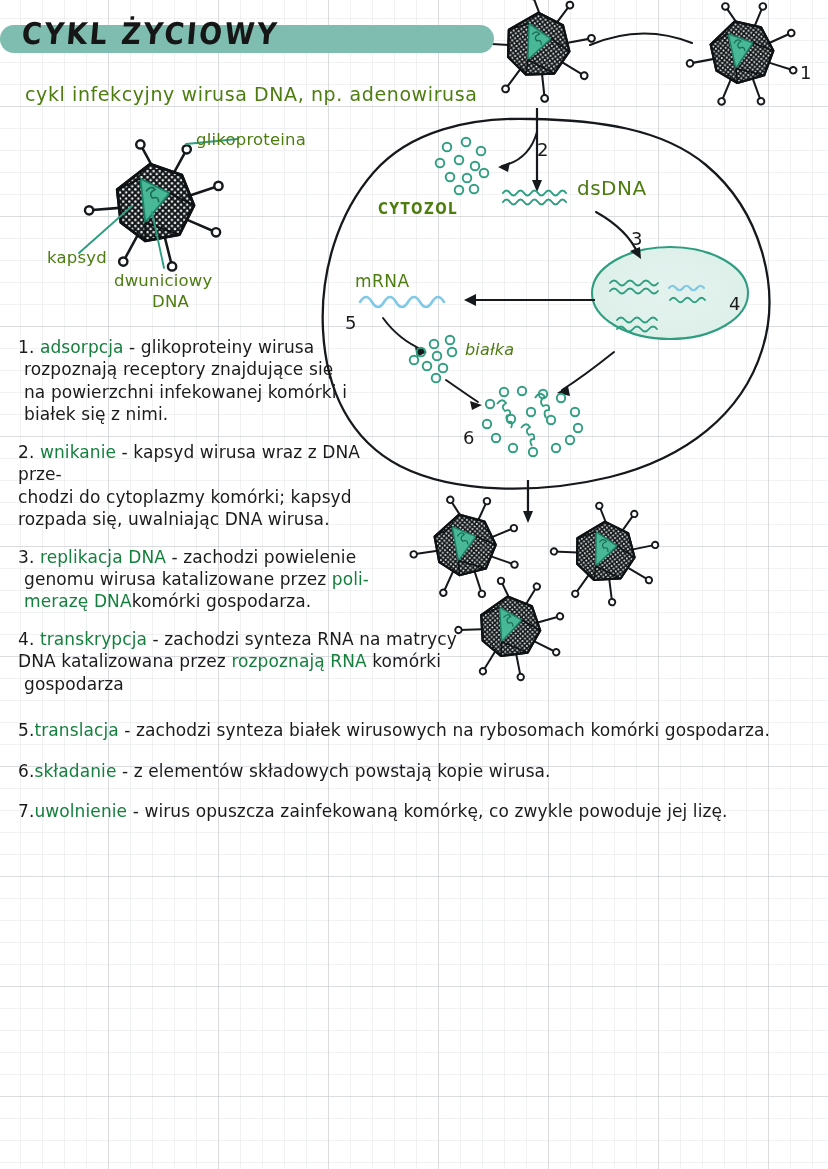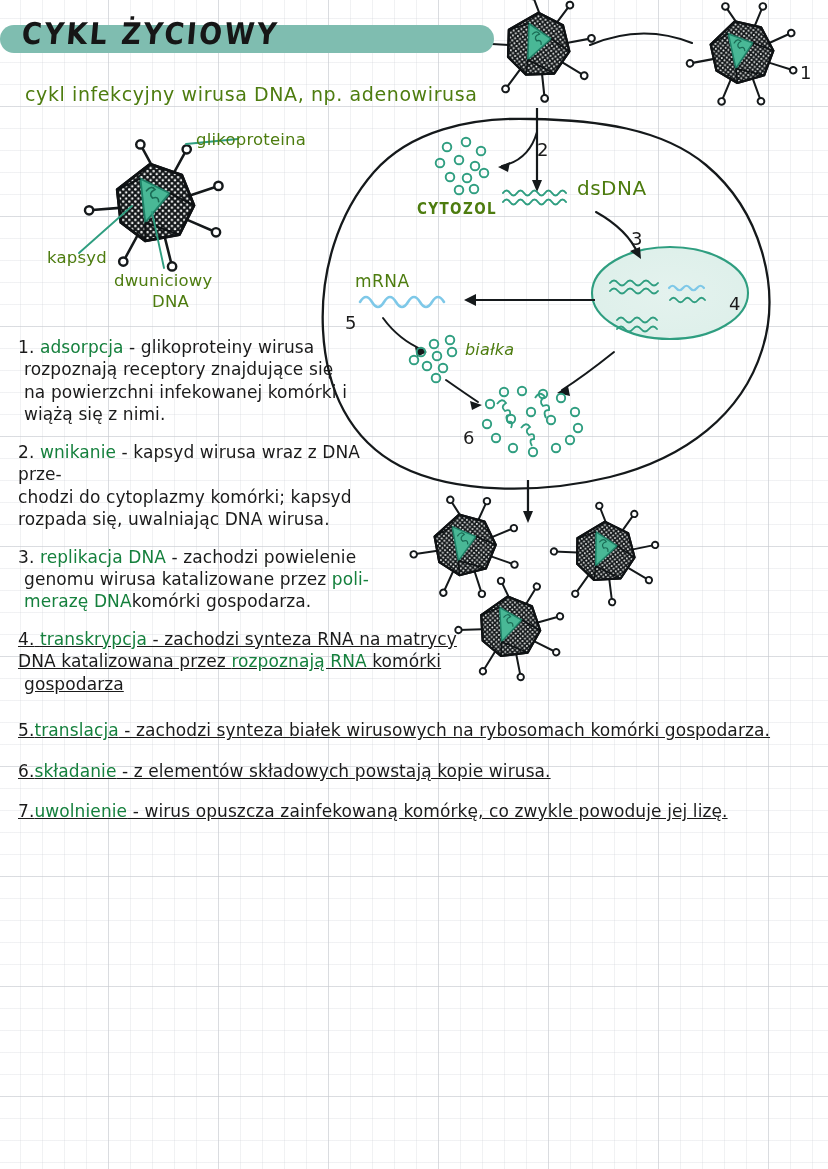--- a/index.html
+++ b/index.html
@@ -50,41 +50,41 @@
 
   
   .lbl{font-size:16.5px;}
   .lbl-glikoproteina{left:196px;top:130px;}
   .lbl-kapsyd{left:47px;top:248px;}
   .lbl-dwuniciowy{left:114px;top:271px;}
   .lbl-dna2{left:152px;top:292px;}
 
   
   .lbl-cytozol{left:378px;top:200px;font-size:15px;letter-spacing:1.4px;
-    font-family:"DejaVu Sans Condensed","DejaVu Sans",sans-serif;font-weight:600;margin-left:39px;}
+    font-family:"DejaVu Sans Condensed","DejaVu Sans",sans-serif;font-weight:600;}
   .lbl-dsdna{left:577px;top:176px;font-size:20px;letter-spacing:.5px;}
   .lbl-mrna{left:355px;top:271px;font-size:17px;letter-spacing:.5px;}
   .lbl-bialka{left:465px;top:340px;font-size:16px;font-style:italic;}
 
   .num{font-size:18px;color:#1b1b1b;}
   .n1{left:800px;top:62px;}
   .n2{left:537px;top:139px;}
   .n3{left:631px;top:228px;}
   .n4{left:729px;top:293px;}
   .n5{left:345px;top:312px;}
   .n6{left:463px;top:427px;}
 
   
   .list{position:absolute;left:18px;top:336px;width:800px;z-index:5;}
   .item{margin-bottom:15px;font-size:17px;line-height:1.32;color:#1b1b1b;
         font-family:"DejaVu Sans",sans-serif;letter-spacing:.1px;}
   .item .ln{display:inline;}
   .kw{color:#15803d;}
   .narrow{max-width:365px;}
-  .wide{max-width:800px;text-decoration:underline;}
+  .wide{max-width:800px;}
   .indent{padding-left:6px;}
   .item.p5{margin-top:24px;}
   .item.p6,.item.p7{margin-top:18px;}
 </style>
 </head>
 <body>
 
 <div id="paper"></div>
 
 <svg id="sheet" viewBox="0 0 828 1169">
@@ -299,21 +299,21 @@
 <div class="hw num n5">5</div>
 <div class="hw num n6">6</div>
 
 <div class="list">
 
   <div class="item narrow">
     <span class="ln"><span>1.</span>
     <span class="kw">adsorpcja</span><span> - glikoproteiny wirusa</span></span><br>
     <span class="indent">rozpoznają receptory znajdujące się</span><br>
     <span class="indent">na powierzchni infekowanej komórki i</span><br>
-    <span class="indent">wiążą się z nimi.</span>
+    <span class="indent">białek się z nimi.</span>
   </div>
 
   <div class="item narrow">
     <span class="ln"><span>2.</span>
     <span class="kw">wnikanie</span><span> - kapsyd wirusa wraz z DNA prze-</span></span><br>
     <span>chodzi do cytoplazmy komórki; kapsyd</span><br>
     <span>rozpada się, uwalniając DNA wirusa.</span>
   </div>
 
   <div class="item narrow">

